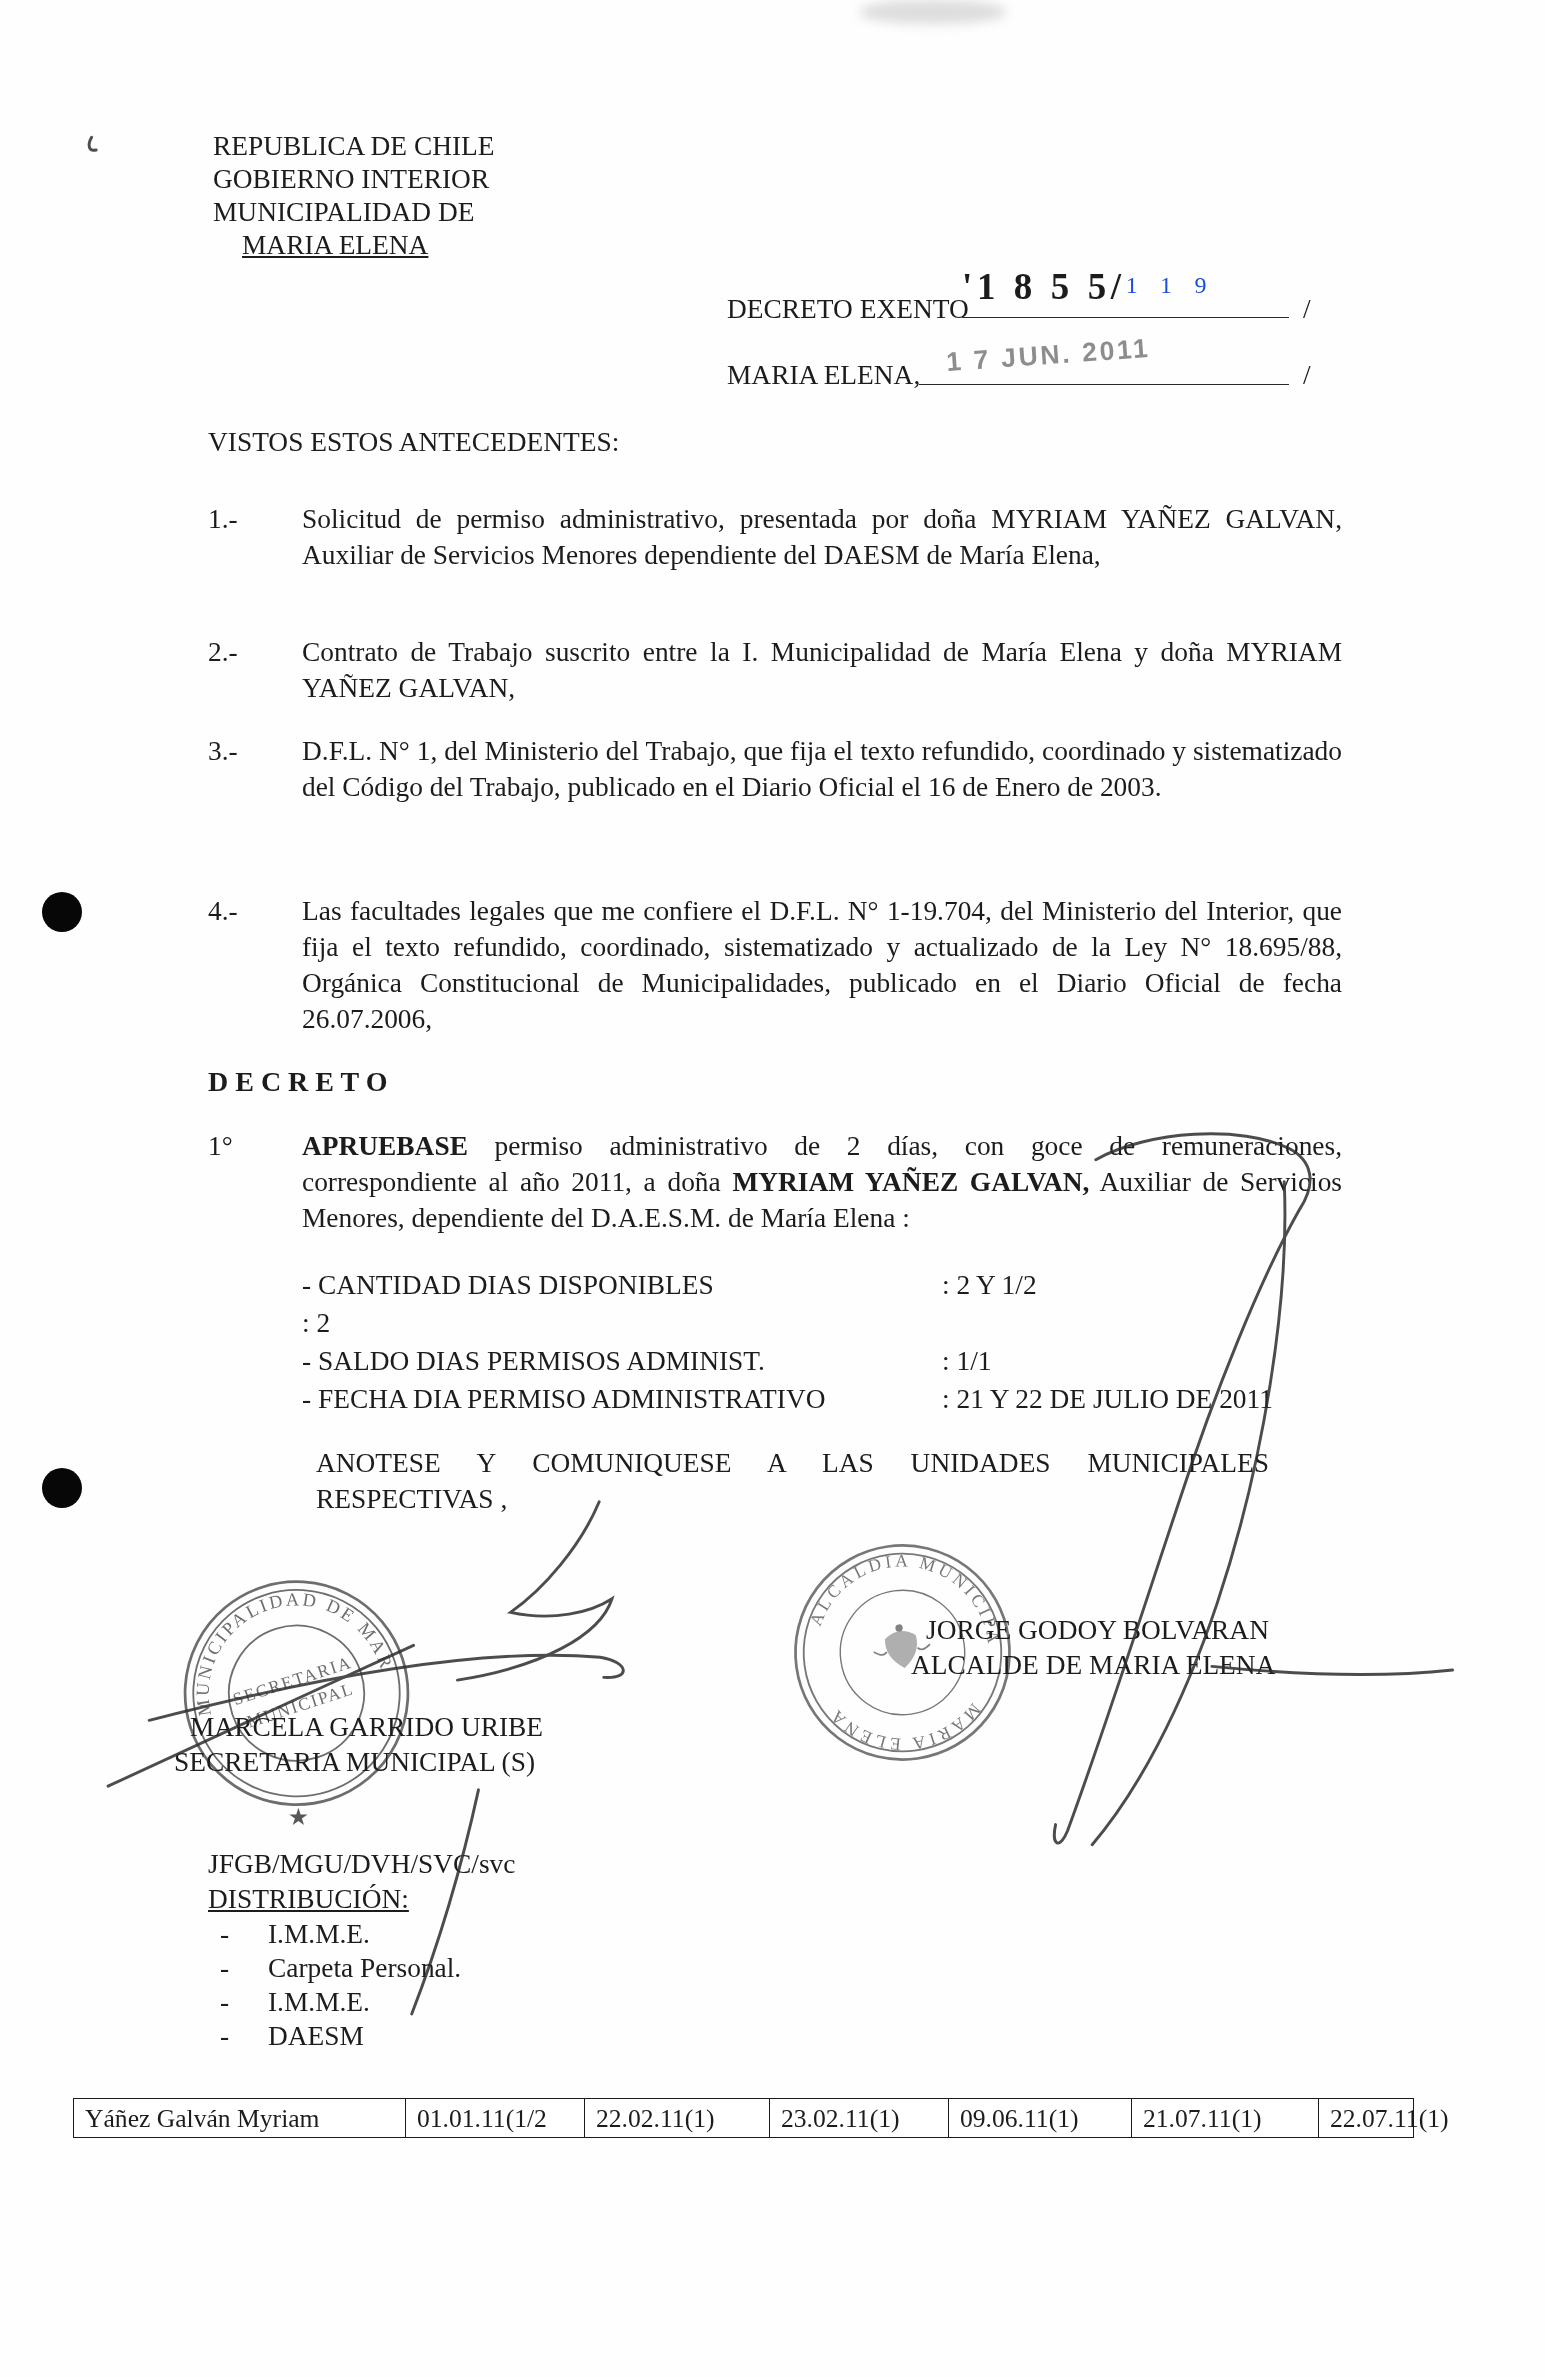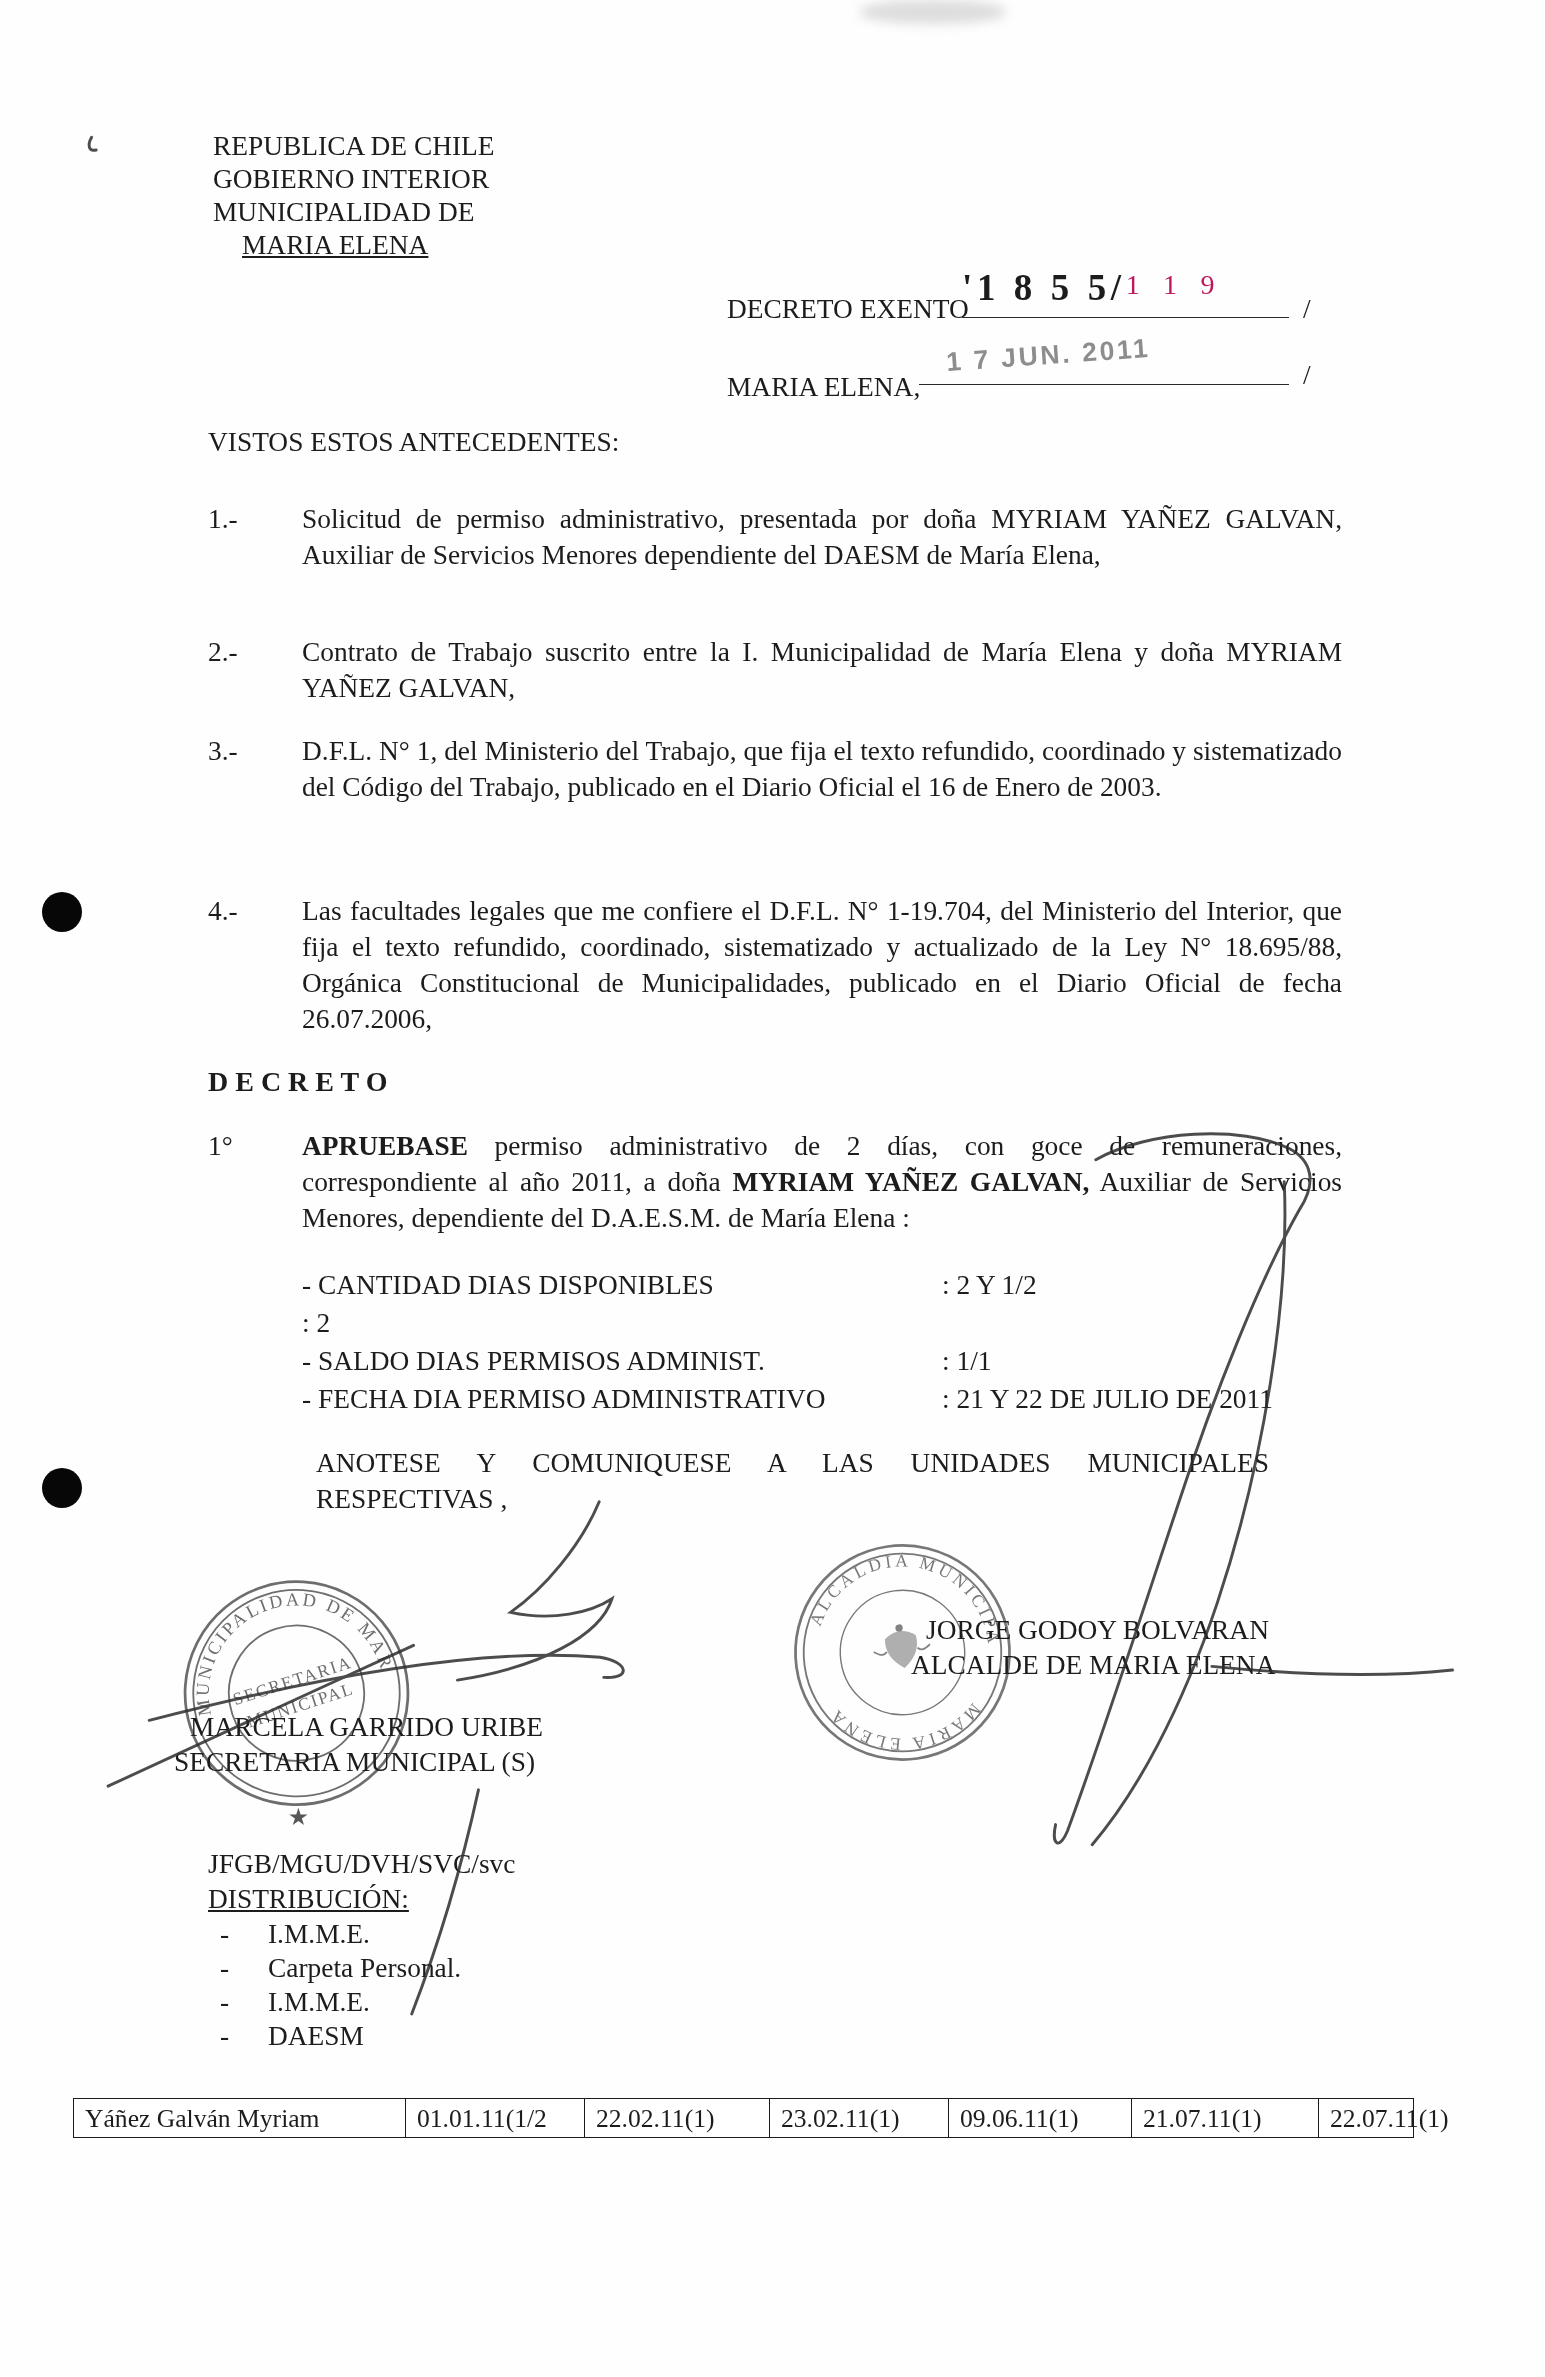--- a/index.html
+++ b/index.html
@@ -12,21 +12,21 @@
   .abs { position:absolute; }
   .b { font-weight:bold; }
   .u { text-decoration:underline; }
   .item { display:flex; }
   .item .num { flex:0 0 94px; }
   .item .txt { flex:1; text-align:justify; }
   .drow { display:flex; height:38px; }
   .dlabel { width:640px; flex:0 0 640px; }
   .blank-line { border-bottom:1.8px solid #2a2a2a; }
   .decree-no { font-weight:bold; font-size:37px; letter-spacing:4.6px; white-space:nowrap; }
-  .decree-no-hand { font-size:28px; color:#be185d; letter-spacing:8.2px; vertical-align:5.5px; font-weight:normal; }
+  .decree-no-hand { font-size:24px; color:#1d4ed8; letter-spacing:8.2px; vertical-align:5.5px; font-weight:normal; }
   .date-stamp {
     color:#8d8d8d; font-family:"Liberation Sans", sans-serif; font-weight:bold;
     font-size:26.5px; letter-spacing:2.7px; transform:rotate(-4deg); display:inline-block;
   }
   .hole { width:40px; height:40px; border-radius:50%; background:#070707; }
   .tbl { display:flex; border:1.8px solid #1b1b1b; background:#fff; }
   .tcell { border-left:1.8px solid #1b1b1b; padding:4.6px 7.3px 4.6px 11px; font-size:25.6px; line-height:29px; white-space:nowrap; }
   .tcell:first-child { border-left:none; }
   .foot-item { display:flex; line-height:34px; }
   .foot-item .dash { flex:0 0 48px; }
@@ -50,21 +50,21 @@
     <div>MUNICIPALIDAD DE</div>
     <div class="u" style="margin-left:29px;">MARIA ELENA</div>
   </div>
 
   <div class="abs" style="left:727px; top:291px;">DECRETO EXENTO</div>
   <div class="abs blank-line" style="left:962px; top:267px; width:327px; height:51px;">
     <span class="decree-no">'1 8 5 5/</span><span class="decree-no-hand">1 1 9</span>
   </div>
   <div class="abs" style="left:1303px; top:291px;">/</div>
 
-  <div class="abs" style="left:727px; top:369px;">MARIA ELENA,</div>
+  <div class="abs" style="left:727px; top:357px;">MARIA ELENA,</div>
   <div class="abs blank-line" style="left:919px; top:337px; width:370px; height:48px;">
     <span class="date-stamp" style="margin-left:27.4px;">1 7  JUN. 2011</span>
   </div>
   <div class="abs" style="left:1303px; top:357px;">/</div>
 
   <div class="abs" style="left:208px; top:424px;">VISTOS ESTOS ANTECEDENTES:</div>
 
   <div class="abs item" style="left:208px; top:501px; width:1134px;">
     <div class="num">1.-</div>
     <div class="txt">Solicitud de permiso administrativo, presentada por doña MYRIAM YAÑEZ GALVAN,  Auxiliar de Servicios Menores dependiente del DAESM de María Elena,</div>

